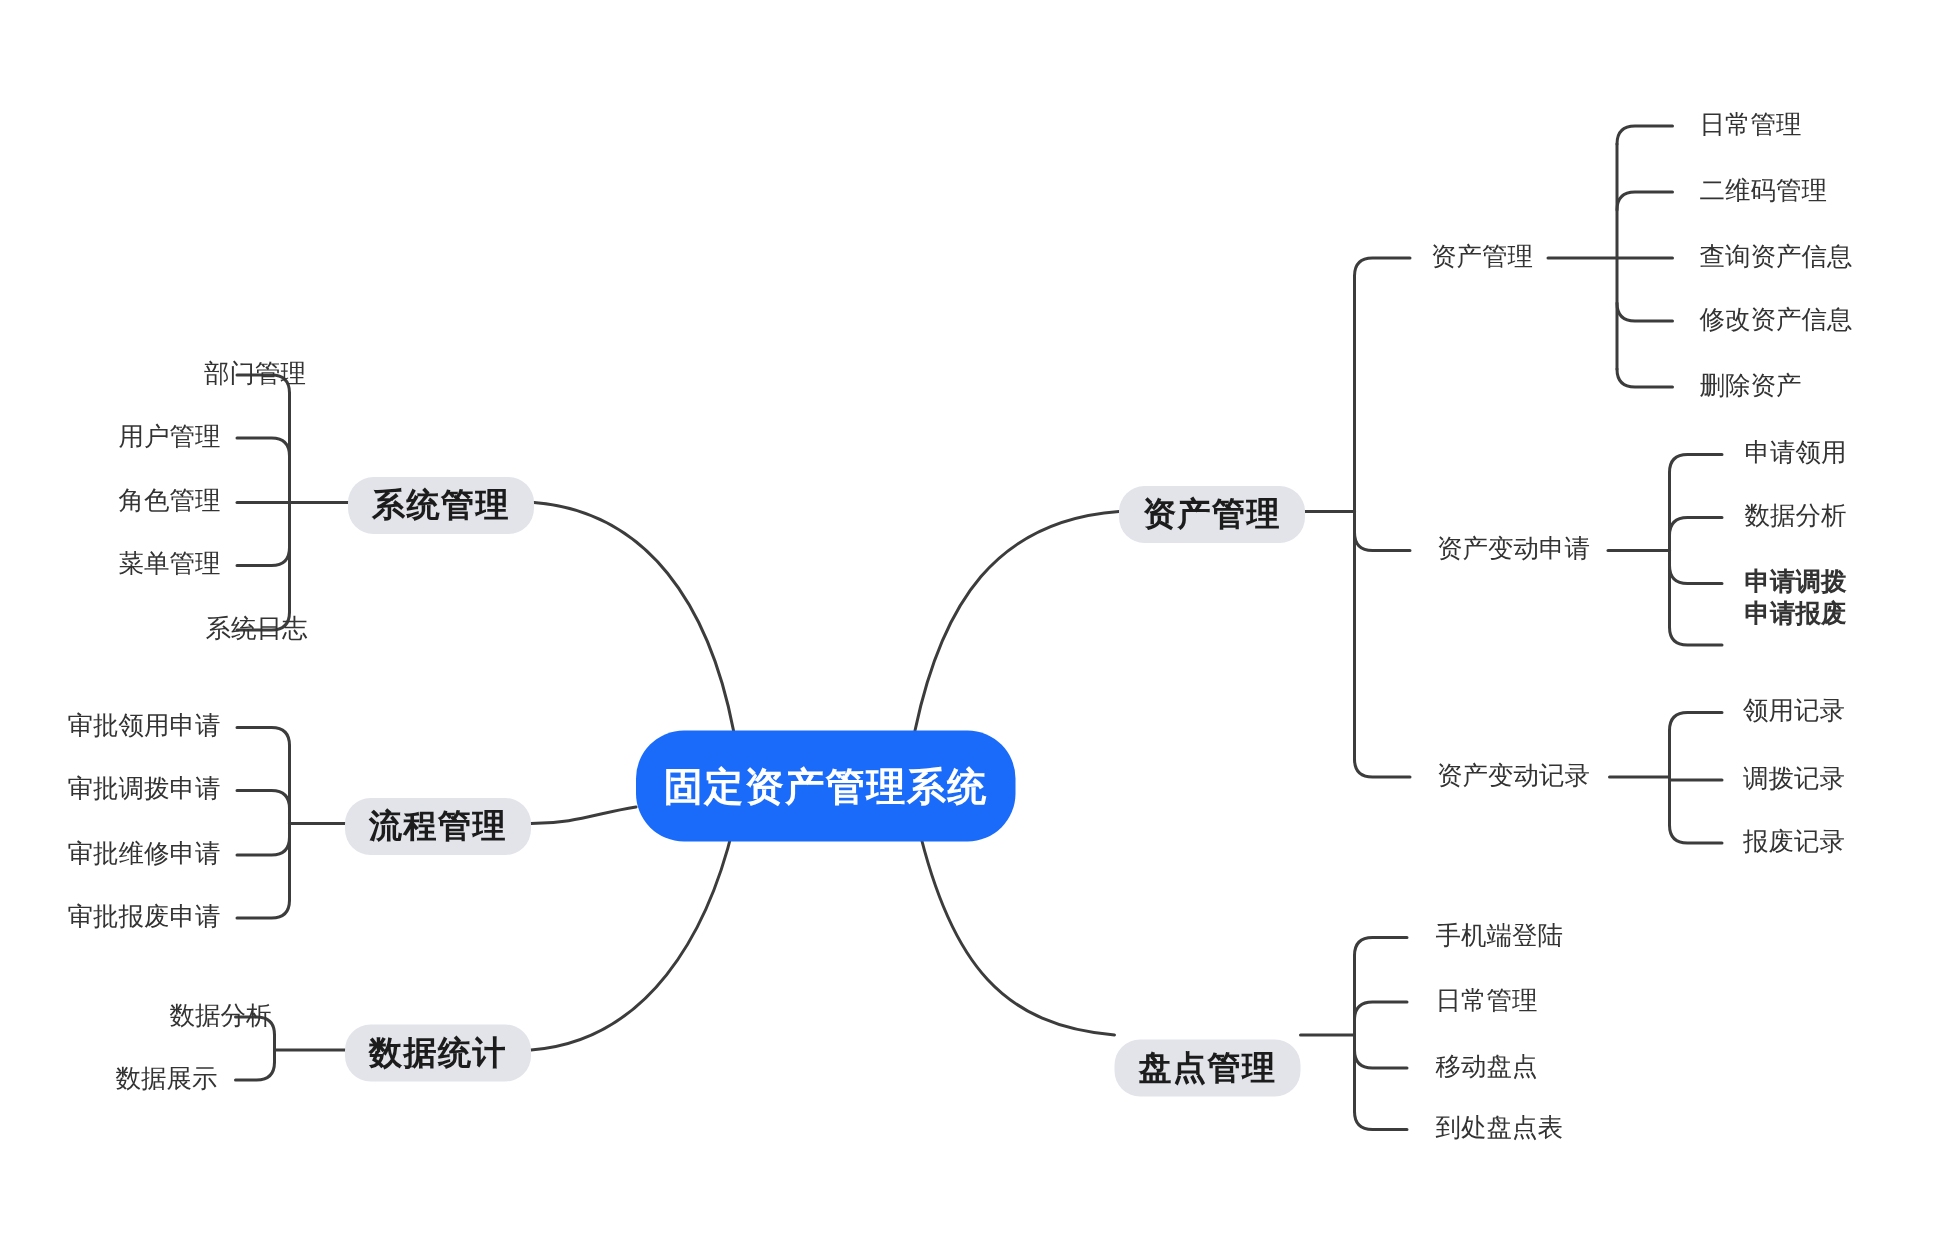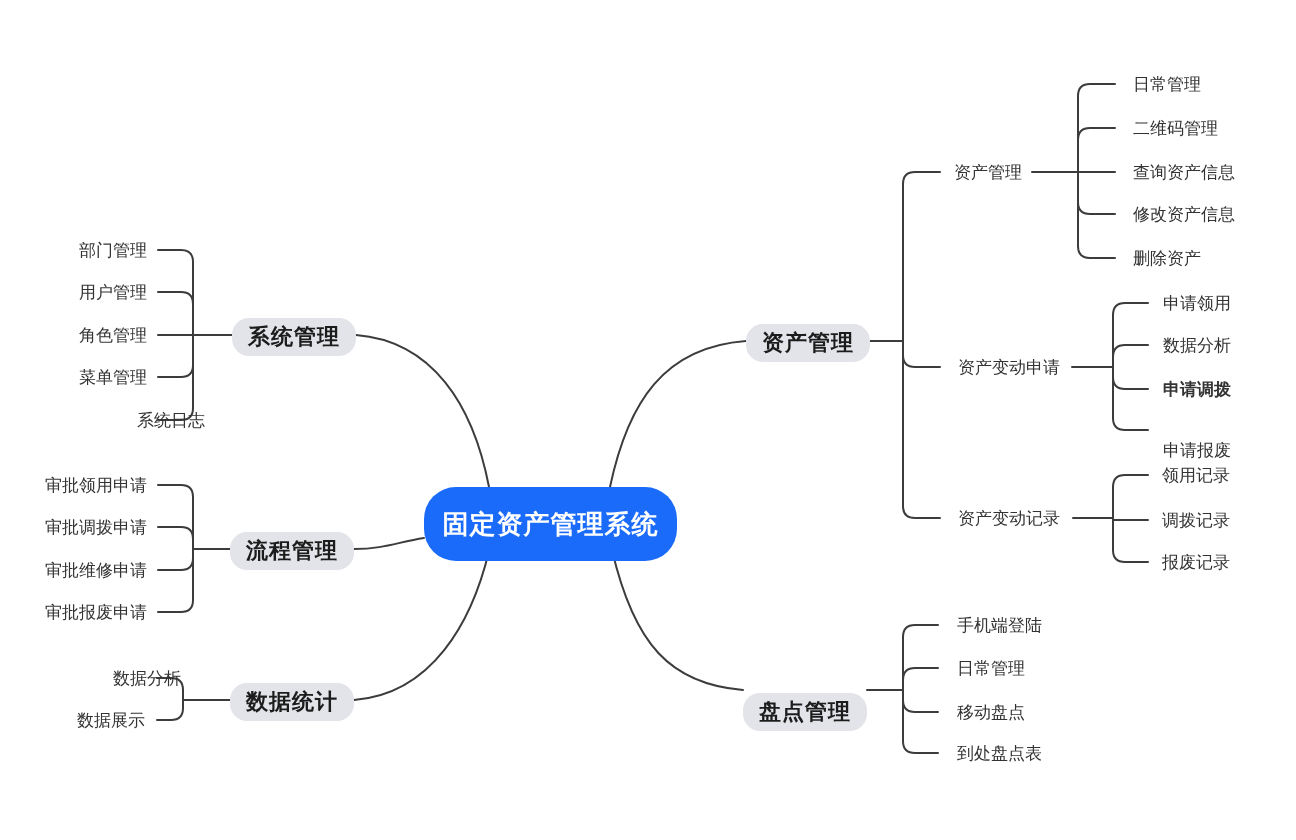--- a/index.html
+++ b/index.html
@@ -132,21 +132,21 @@
 
   <div class="node root-node" style="left:424px;top:487px;">固定资产管理系统</div>
 
   <div class="node pill" style="left:232px;top:318px;">系统管理</div>
   <div class="node pill" style="left:230px;top:532px;">流程管理</div>
   <div class="node pill" style="left:230px;top:683px;">数据统计</div>
 
   <div class="node pill" style="left:746px;top:324px;">资产管理</div>
   <div class="node pill" style="left:743px;top:673px;margin-top:20px;">盘点管理</div>
 
-  <div class="node leaf r" style="right:1149px;top:250px;">部门管理</div>
+  <div class="node leaf r" style="right:1092px;top:250px;">部门管理</div>
   <div class="node leaf r" style="right:1149px;top:292px;">用户管理</div>
   <div class="node leaf r" style="right:1149px;top:335px;">角色管理</div>
   <div class="node leaf r" style="right:1149px;top:377px;">菜单管理</div>
   <div class="node leaf r" style="right:1091px;top:420px;">系统日志</div>
 
   <div class="node leaf r" style="right:1149px;top:485px;">审批领用申请</div>
   <div class="node leaf r" style="right:1149px;top:527px;">审批调拨申请</div>
   <div class="node leaf r" style="right:1149px;top:570px;">审批维修申请</div>
   <div class="node leaf r" style="right:1149px;top:612px;">审批报废申请</div>
 
@@ -159,21 +159,21 @@
 
   <div class="node leaf" style="left:1133px;top:84px;">日常管理</div>
   <div class="node leaf" style="left:1133px;top:128px;">二维码管理</div>
   <div class="node leaf" style="left:1133px;top:172px;">查询资产信息</div>
   <div class="node leaf" style="left:1133px;top:214px;">修改资产信息</div>
   <div class="node leaf" style="left:1133px;top:258px;">删除资产</div>
 
   <div class="node leaf" style="left:1163px;top:303px;">申请领用</div>
   <div class="node leaf" style="left:1163px;top:345px;">数据分析</div>
   <div class="node leaf" style="left:1163px;top:389px;font-weight:bold;">申请调拨</div>
-  <div class="node leaf" style="left:1163px;top:450px;">申请报废</div>
+  <div class="node leaf" style="left:1163px;top:410px;font-weight:bold;">申请报废</div>
 
   <div class="node leaf" style="left:1162px;top:475px;">领用记录</div>
   <div class="node leaf" style="left:1162px;top:520px;">调拨记录</div>
   <div class="node leaf" style="left:1162px;top:562px;">报废记录</div>
 
   <div class="node leaf" style="left:957px;top:625px;">手机端登陆</div>
   <div class="node leaf" style="left:957px;top:668px;">日常管理</div>
   <div class="node leaf" style="left:957px;top:712px;">移动盘点</div>
   <div class="node leaf" style="left:957px;top:753px;">到处盘点表</div>
 

